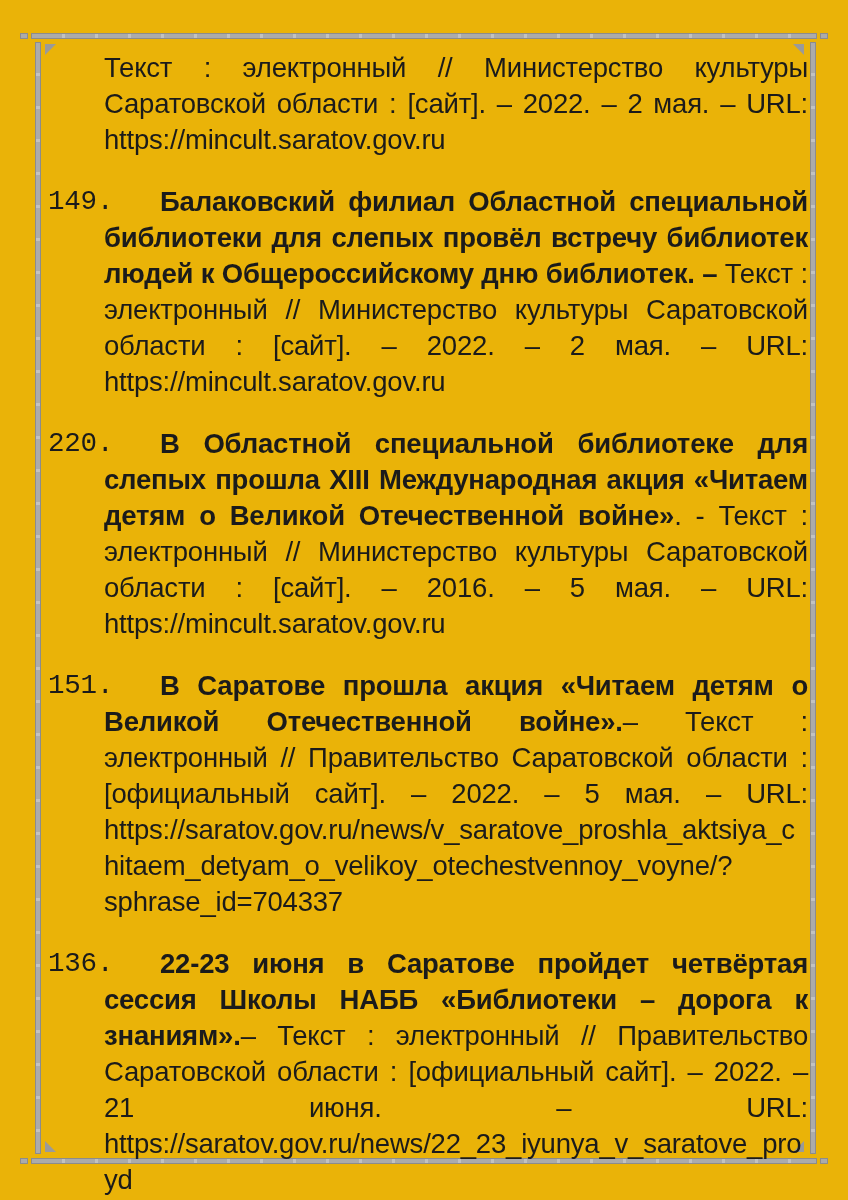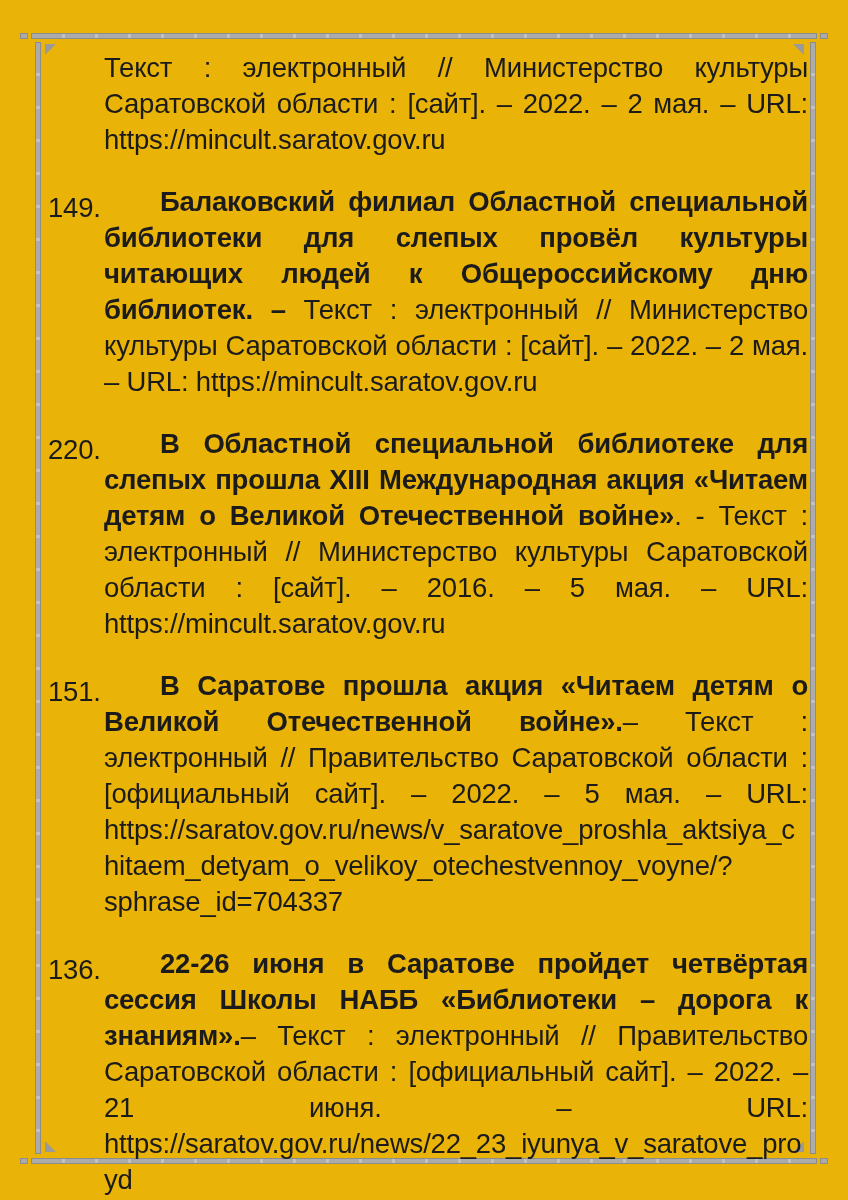--- a/index.html
+++ b/index.html
@@ -32,23 +32,24 @@
     line-height:36px;
     text-align:justify;
     letter-spacing:-0.2px;
     overflow-wrap:break-word;
     word-wrap:break-word;
     position:relative;
   }
   .para.numbered{text-indent:56px;}
   .para .num{
     position:absolute;
-    left:-56px;top:6px;
+    left:-56px;top:0;
     text-indent:0;
     white-space:nowrap;
+    font-family:Liberation Mono, monospace;
   }
   .bold{font-weight:bold;}
 </style>
 </head>
 <body>
 
 <div class="page">
 
   <div class="stub" style="left:20px;top:33px;"></div>
   <div class="bar h" style="left:31px;top:33px;width:786px;"></div>
@@ -61,19 +62,19 @@
   <div class="bar h" style="left:31px;top:1158px;width:786px;"></div>
   <div class="stub" style="left:820px;top:1158px;"></div>
 
   <div class="tri tl" style="left:45px;top:44px;"></div>
   <div class="tri tr" style="left:793px;top:44px;"></div>
   <div class="tri bl" style="left:45px;top:1141px;"></div>
   <div class="tri br" style="left:793px;top:1141px;"></div>
 
   <div class="content">
       <p class="para"><span>Текст : электронный // Министерство культуры Саратовской области : [сайт]. – 2022. – 2 мая. – URL: </span><span>https://mincult.saratov.gov.ru</span></p>
-      <p class="para numbered"><span class="num">149.</span><span class="bold">Балаковский филиал Областной специальной библиотеки для слепых провёл культуры читающих людей к Общероссийскому дню библиотек. – </span><span>Текст : электронный // Министерство культуры Саратовской области : [сайт]. – 2022. – 2 мая. – URL: </span><span>https://mincult.saratov.gov.ru</span></p>
+      <p class="para numbered"><span class="num">149.</span><span class="bold">Балаковский филиал Областной специальной библиотеки для слепых провёл встречу библиотек людей к Общероссийскому дню библиотек. – </span><span>Текст : электронный // Министерство культуры Саратовской области : [сайт]. – 2022. – 2 мая. – URL: </span><span>https://mincult.saratov.gov.ru</span></p>
       <p class="para numbered"><span class="num">220.</span><span class="bold">В Областной специальной библиотеке для слепых прошла XIII Международная акция «Читаем детям о Великой Отечественной войне»</span><span>. - Текст : электронный // Министерство культуры Саратовской области : [сайт]. – 2016. – 5 мая. – URL: </span><span>https://mincult.saratov.gov.ru</span></p>
       <p class="para numbered"><span class="num">151.</span><span class="bold">В Саратове прошла акция «Читаем детям о Великой Отечественной войне».</span><span>– Текст : электронный // Правительство Саратовской области : [официальный сайт]. – 2022. – 5 мая. – URL: </span><span>https://saratov.gov.ru/news/v_saratove_proshla_aktsiya_chitaem_detyam_o_velikoy_otechestvennoy_voyne/?sphrase_id=704337</span></p>
-      <p class="para numbered"><span class="num">136.</span><span class="bold">22-26 июня в Саратове пройдет четвёртая сессия Школы НАББ «Библиотеки – дорога к знаниям».</span><span>– Текст : электронный // Правительство Саратовской области : [официальный сайт]. – 2022. – 21 июня. – URL: </span><span>https://saratov.gov.ru/news/22_23_iyunya_v_saratove_proyd</span></p>
+      <p class="para numbered"><span class="num">136.</span><span class="bold">22-23 июня в Саратове пройдет четвёртая сессия Школы НАББ «Библиотеки – дорога к знаниям».</span><span>– Текст : электронный // Правительство Саратовской области : [официальный сайт]. – 2022. – 21 июня. – URL: </span><span>https://saratov.gov.ru/news/22_23_iyunya_v_saratove_proyd</span></p>
     </div>
 
 </div>
 
 </body></html>

